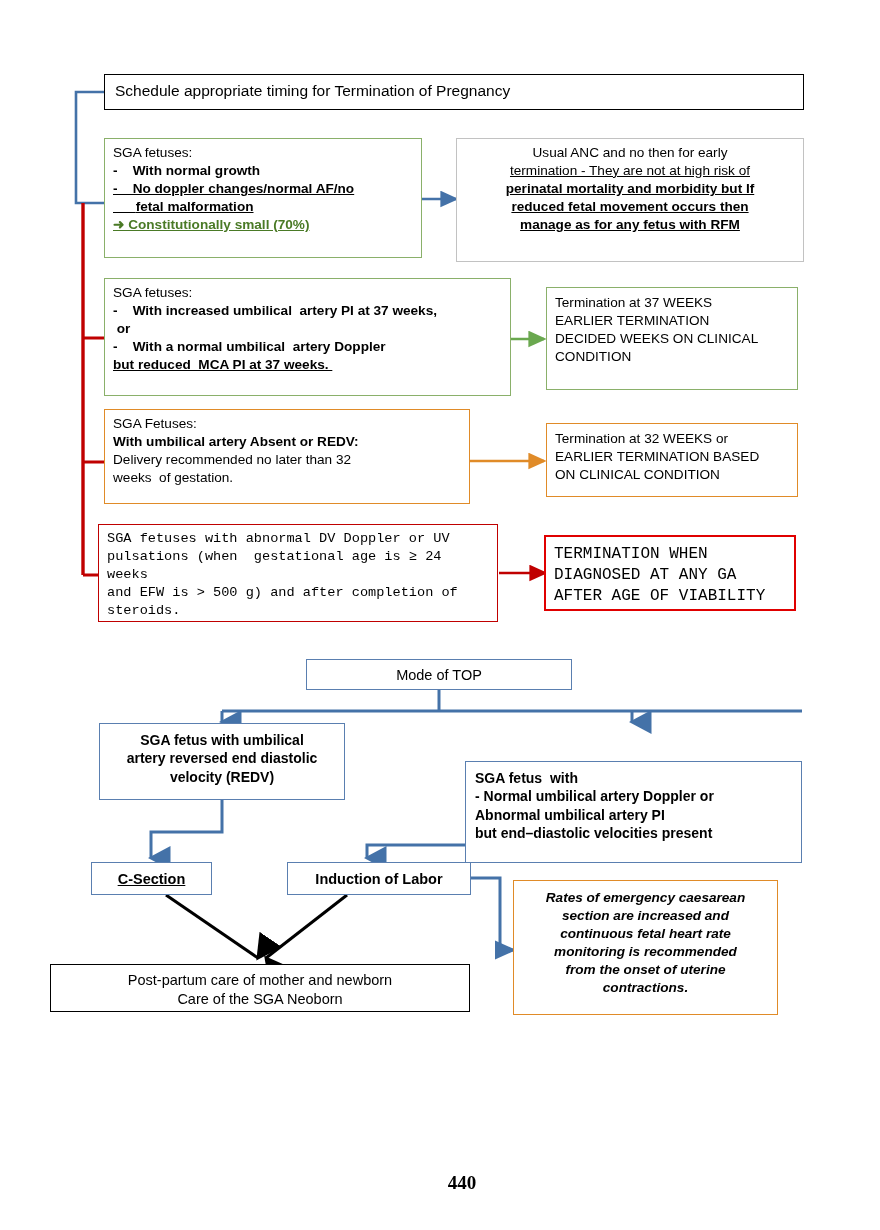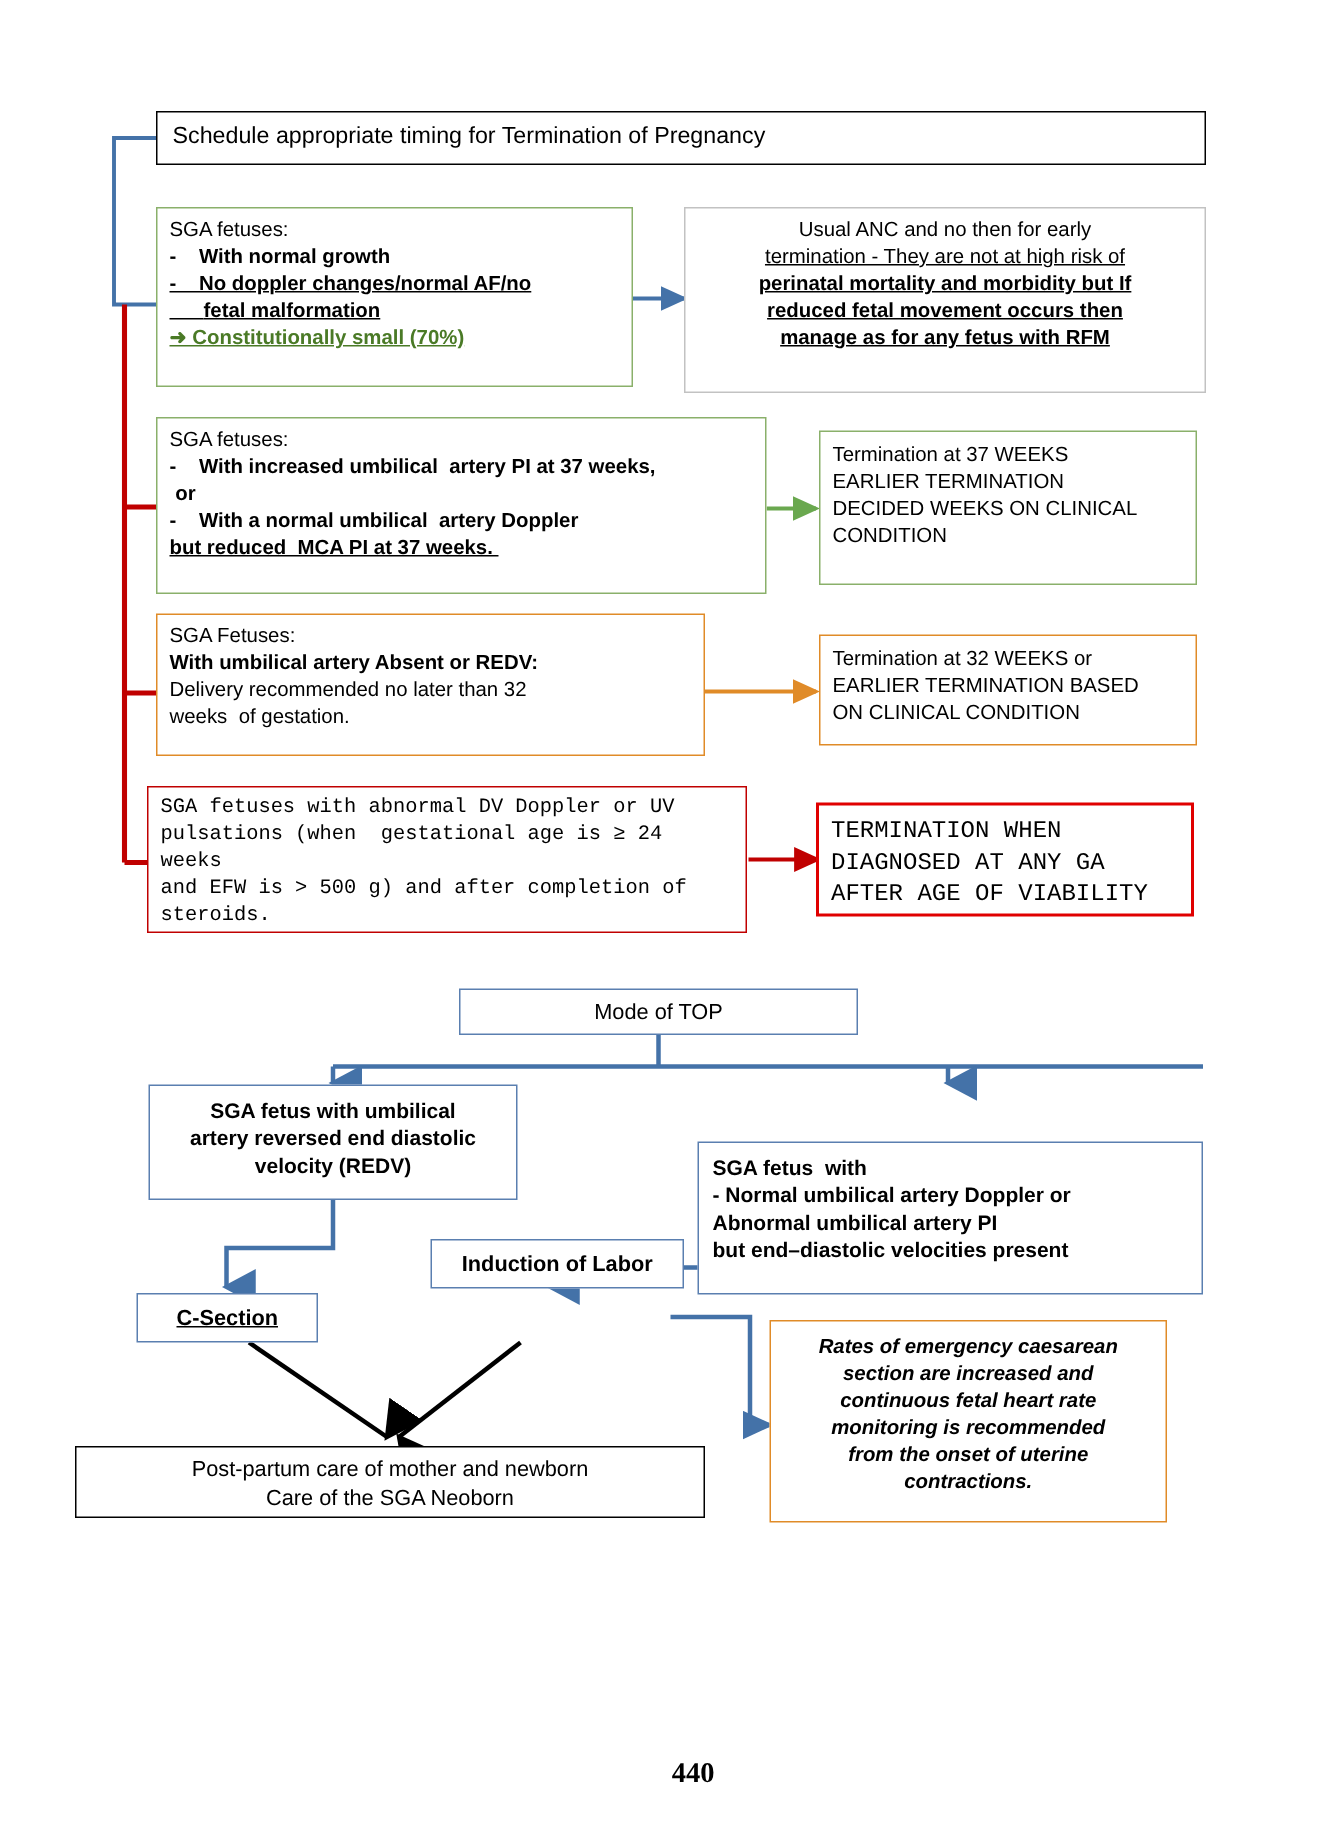--- a/index.html
+++ b/index.html
@@ -212,21 +212,21 @@
     <span class="txt bold">SGA fetus  with</span>
     <span class="txt bold">- Normal umbilical artery Doppler or</span>
     <span class="txt bold">Abnormal umbilical artery PI</span>
     <span class="txt bold">but end–diastolic velocities present</span>
   </div>
 
   <div class="box b-blue center" style="left:91px; top:862px; width:121px; height:33px; padding:7px 4px; font-size:14.5px;">
     <span class="txt bold ul">C-Section</span>
   </div>
 
-  <div class="box b-blue center" style="left:287px; top:826px; width:169px; height:33px; padding:7px 4px; font-size:14.5px;">
+  <div class="box b-blue center" style="left:287px; top:862px; width:184px; height:33px; padding:7px 4px; font-size:14.5px;">
     <span class="txt bold">Induction of Labor</span>
   </div>
 
   <div class="box b-orange center" style="left:513px; top:880px; width:265px; height:135px; padding:8px 10px; font-size:13.6px;">
     <span class="txt bold italic">Rates of emergency caesarean</span>
     <span class="txt bold italic">section are increased and</span>
     <span class="txt bold italic">continuous fetal heart rate</span>
     <span class="txt bold italic">monitoring is recommended</span>
     <span class="txt bold italic">from the onset of uterine</span>
     <span class="txt bold italic">contractions.</span>

